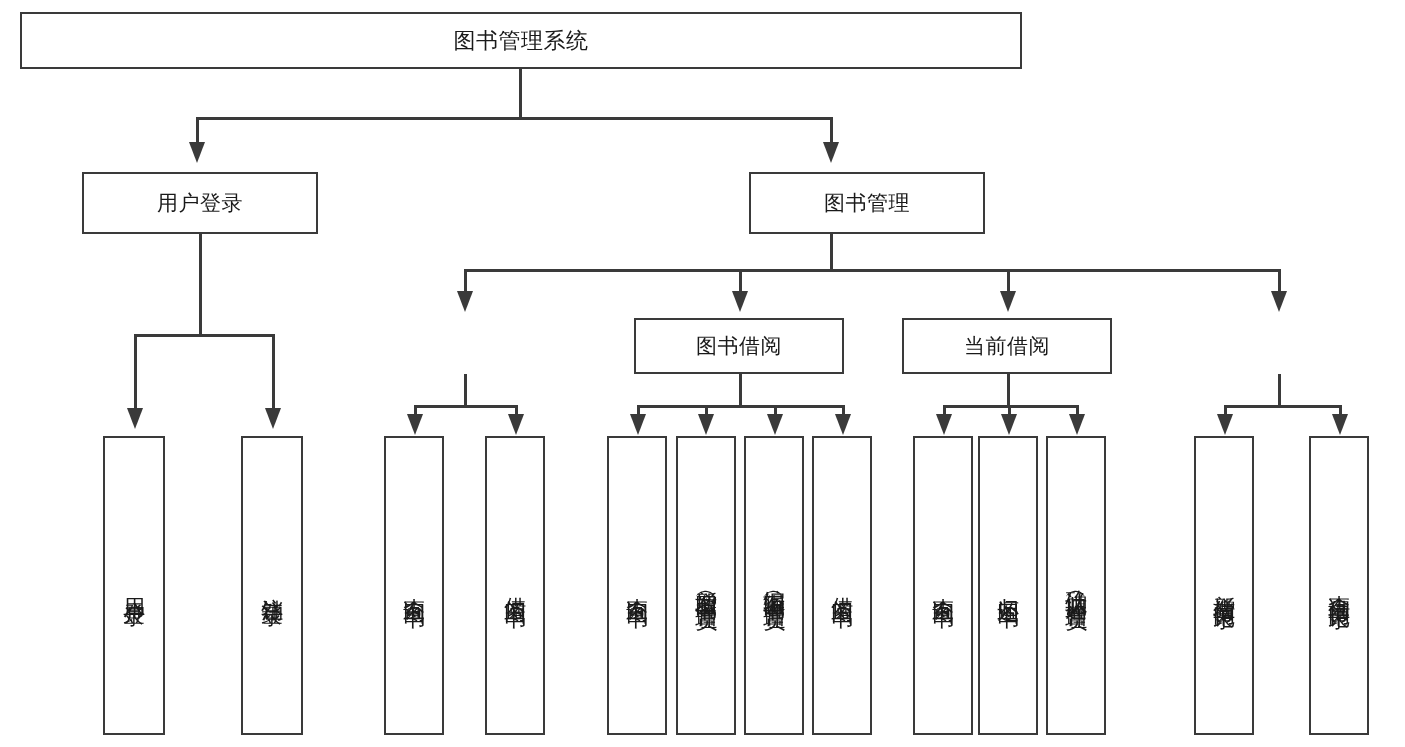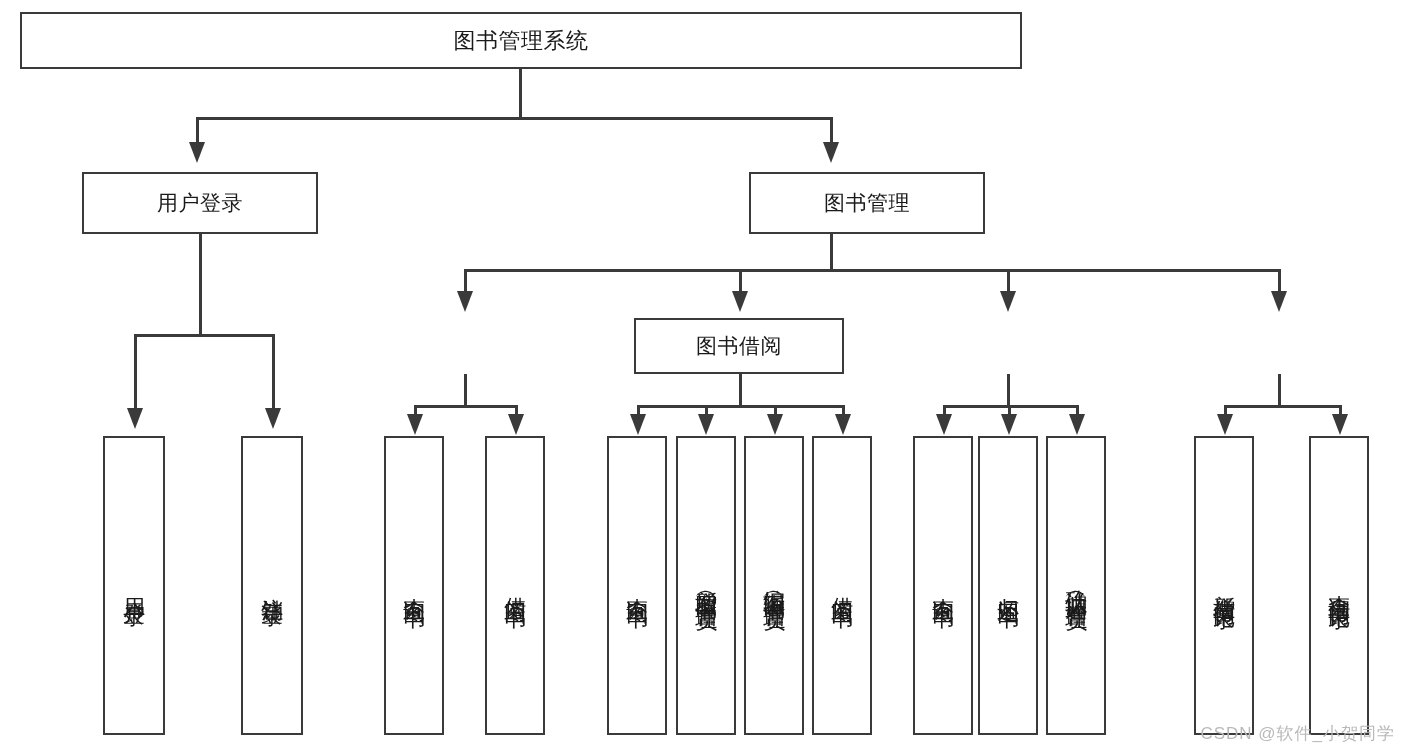--- a/index.html
+++ b/index.html
@@ -100,20 +100,23 @@
   <div class="edge v" style="left:1007px;top:269px;height:22px;"></div>
   <div class="edge v" style="left:1278px;top:269px;height:22px;"></div>
   <div class="arrow" style="left:457px;top:291px;"></div>
   <div class="arrow" style="left:732px;top:291px;"></div>
   <div class="arrow" style="left:1000px;top:291px;"></div>
   <div class="arrow" style="left:1271px;top:291px;"></div>
 
   <div class="node" style="left:634px;top:318px;width:210px;height:56px;">
     <span class="lbl">图书借阅</span>
   </div>
+  <div class="node" style="left:902px;top:318px;width:210px;height:56px;">
+    <span class="lbl">当前借阅</span>
+  </div>
 
   <div class="edge v" style="left:464px;top:374px;height:33px;"></div>
   <div class="edge h" style="left:414px;top:405px;width:103px;height:2.5px;"></div>
   <div class="edge v" style="left:414px;top:405px;height:10px;"></div>
   <div class="edge v" style="left:515px;top:405px;height:10px;"></div>
   <div class="arrow" style="left:407px;top:414px;"></div>
   <div class="arrow" style="left:508px;top:414px;"></div>
 
   <div class="edge v" style="left:739px;top:374px;height:33px;"></div>
   <div class="edge h" style="left:637px;top:405px;width:207px;height:2.5px;"></div>
@@ -179,14 +182,13 @@
     <span class="lbl">确认归还（管理员）</span>
   </div>
 
   <div class="node vert" style="left:1194px;top:436px;width:60px;height:299px;">
     <span class="lbl">新增借阅记录</span>
   </div>
   <div class="node vert" style="left:1309px;top:436px;width:60px;height:299px;">
     <span class="lbl">查询借阅记录</span>
   </div>
 
-  <div id="watermark">CSDN @软件_小贺同学</div>
 </div>
 
 </body></html>

